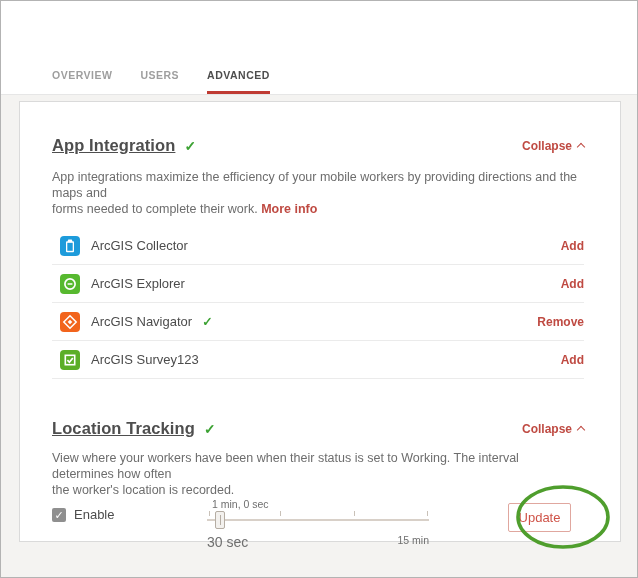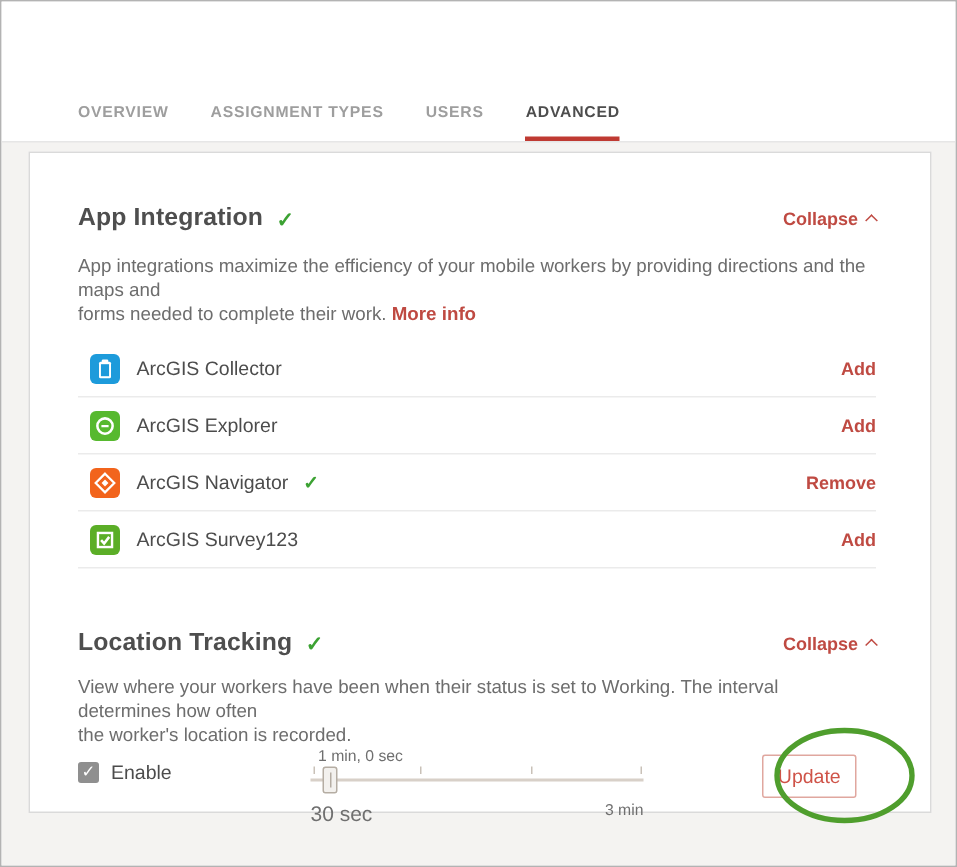--- a/index.html
+++ b/index.html
@@ -21,21 +21,21 @@
   
   .content-bg { position:absolute; top:93px; left:0; right:0; bottom:0;
                 background:#f4f3f1; border-top:1px solid #e6e6e6; }
 
   
   .card { position:absolute; left:18px; top:100px; width:602px; height:441px;
           background:#fff; border:1px solid #dadada; }
 
   .section-head { display:flex; align-items:center; margin:34px 36px 0 32px; }
   .section-head.second { margin-top:40px;justify-content:space-between; }
-  .section-title { font-size:16.5px; font-weight:bold; color:#4e4e4e; letter-spacing:.1px; }
+  .section-title { font-size:16.5px; font-weight:bold; color:#4e4e4e; letter-spacing:.1px;text-decoration:underline; }
   .head-check { color:#3ca233; font-weight:bold; font-size:14px; margin-left:9px; }
   .collapse-link { margin-left:auto; color:#bf4a42; font-size:12px; font-weight:bold;
                    cursor:pointer; display:flex; align-items:center; }
   .chevron-up { display:inline-block; width:6px; height:6px; border-left:1.5px solid #bf4a42;
                 border-top:1.5px solid #bf4a42; transform:rotate(45deg);
                 margin-left:6px; margin-top:3px; }
 
   .desc { margin:14px 36px 0 32px; font-size:12.5px; color:#6d6d6d; line-height:16px; }
   .desc.second { margin-top:12px; }
   .red-link { color:#bf4a42; font-weight:bold; cursor:pointer; }
@@ -80,21 +80,20 @@
                         pointer-events:none; }
 </style>
 </head>
 <body>
 
 <div class="screen">
 
   <div class="header">
     <div class="tabs">
       <div class="tab">OVERVIEW</div>
-      <div class="tab">ASSIGNMENT TYPES</div>
       <div class="tab">USERS</div>
       <div class="tab active">ADVANCED</div>
     </div>
   </div>
 
   <div class="content-bg"></div>
 
   <div class="card">
 
     <div class="section-head">
@@ -189,21 +188,21 @@
 
       <div class="slider">
         <span class="slider-value">1 min, 0 sec</span>
         <span class="slider-tick t1"></span>
         <span class="slider-tick t2"></span>
         <span class="slider-tick t3"></span>
         <span class="slider-tick t4"></span>
         <div class="slider-track"></div>
         <div class="slider-handle"></div>
         <span class="slider-min">30 sec</span>
-        <span class="slider-max">3 min</span>
+        <span class="slider-max">15 min</span>
       </div>
 
       <button class="update-btn">Update</button>
 
       <svg class="annotation-ellipse" viewBox="0 0 96 68">
         <ellipse cx="48" cy="34" rx="45" ry="30" fill="none" stroke="#4f9e2d" stroke-width="3.6"></ellipse>
       </svg>
 
     </div>
 

